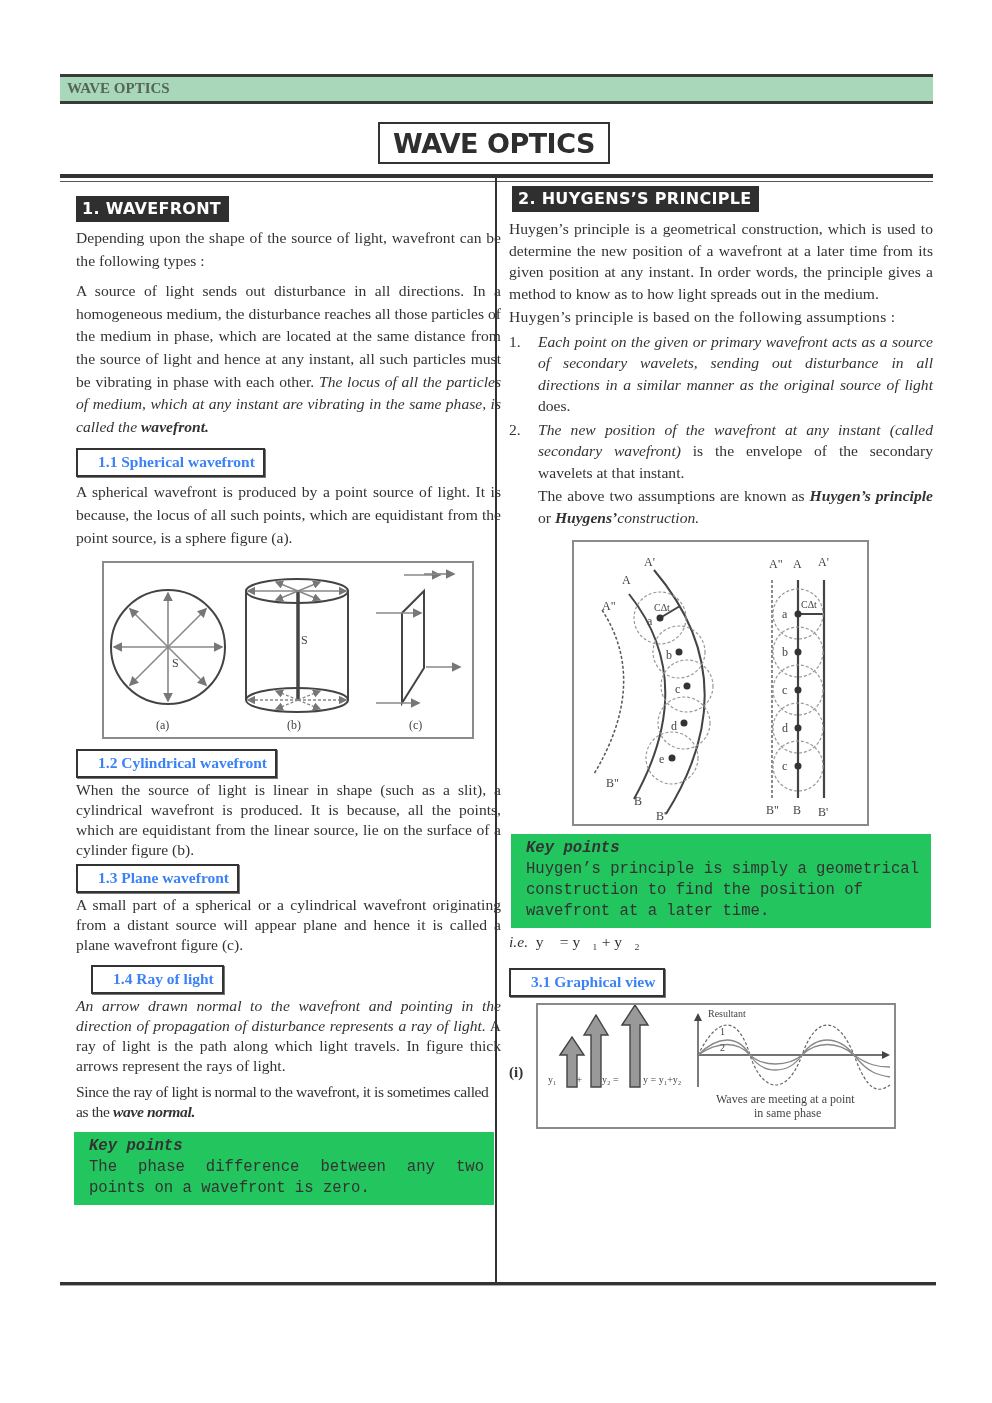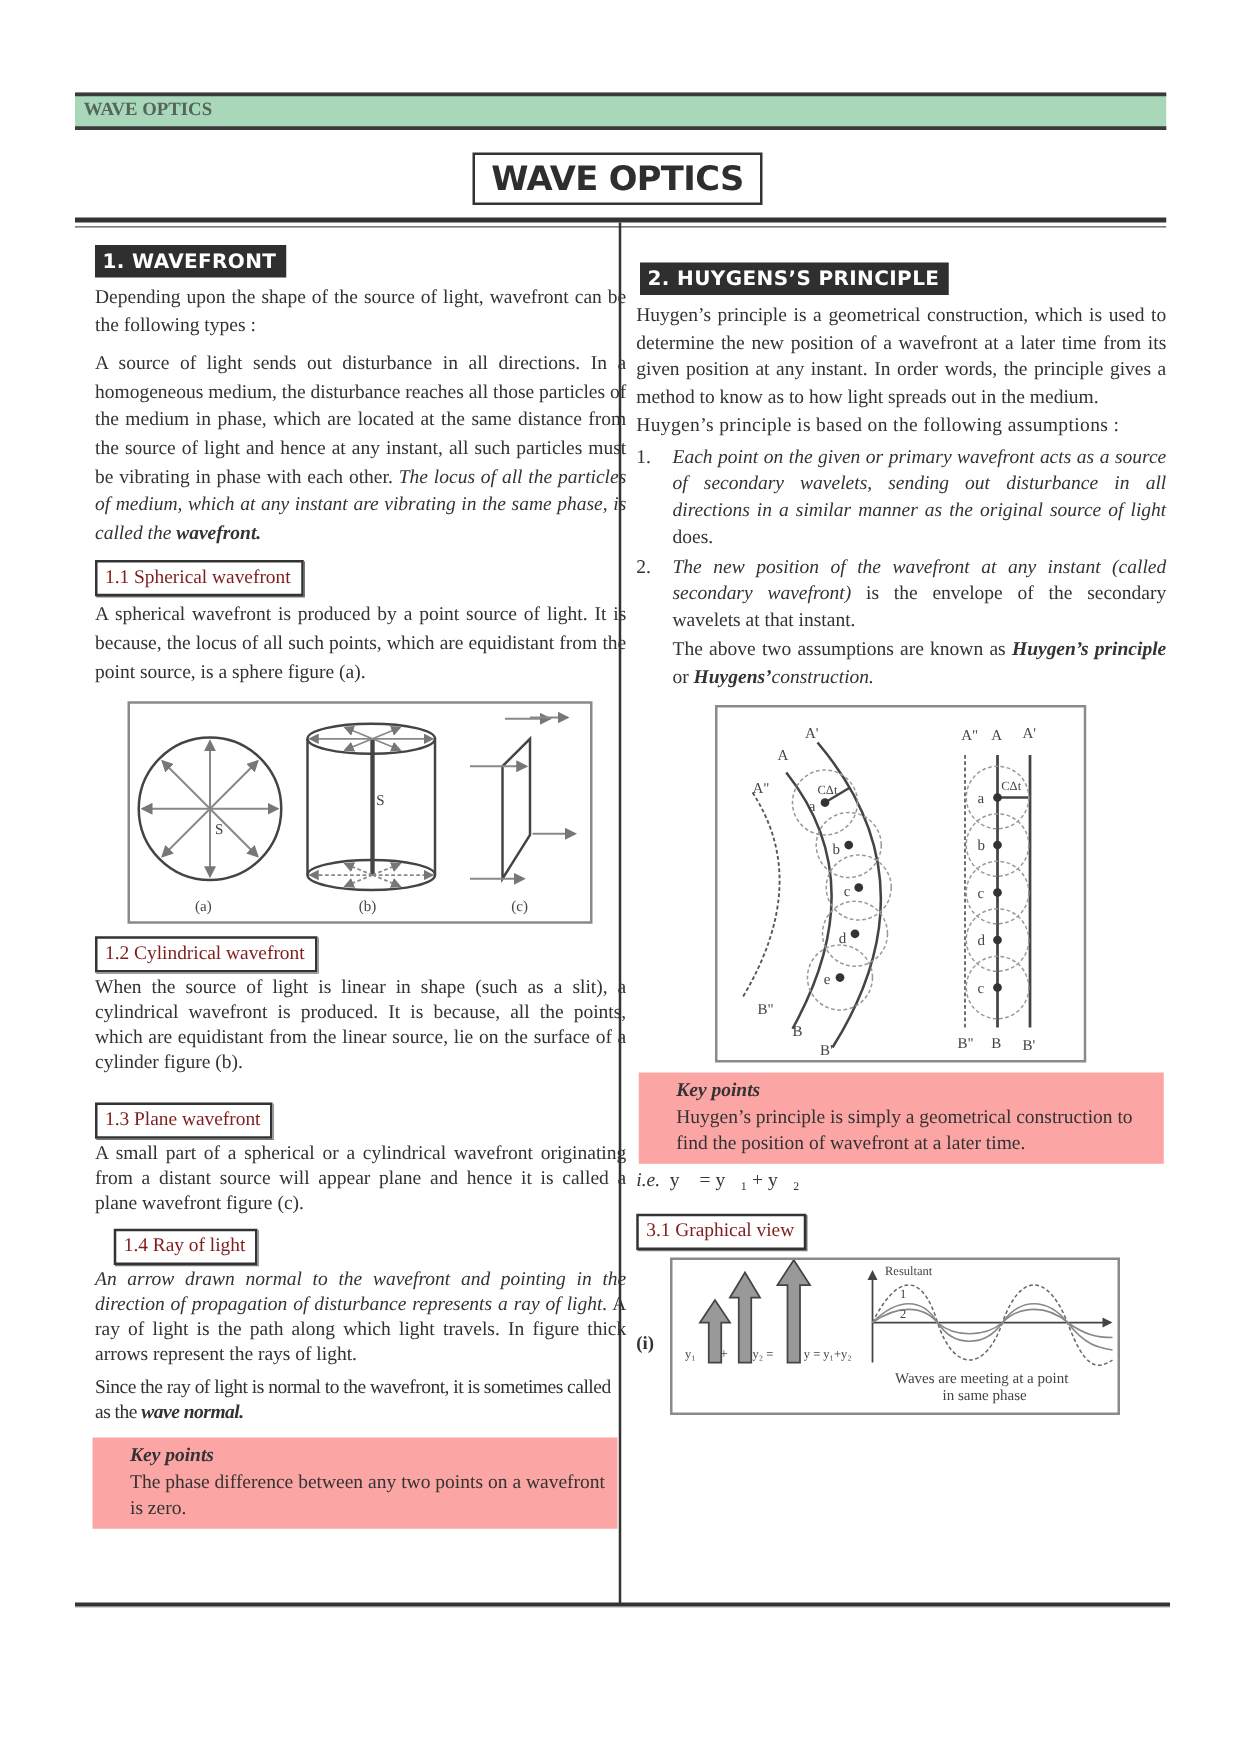--- a/index.html
+++ b/index.html
@@ -21,35 +21,35 @@
   }
   .title-box span { font-family: "DejaVu Sans", sans-serif; font-size: 27px; font-weight: bold; color: #2e2e2e; letter-spacing: -0.5px; }
 
   .top-rule { position: absolute; left: 60px; top: 174px; width: 873px; height: 4px; background: #333; }
   .top-rule2 { position: absolute; left: 60px; top: 181px; width: 873px; height: 1px; background: #555; }
   .col-divider { position: absolute; left: 495px; top: 178px; width: 2px; height: 1106px; background: #333; }
   .bottom-rule { position: absolute; left: 60px; top: 1282px; width: 876px; height: 3px; background: #333; box-shadow: 0 1px 0 #aaa; }
 
   .col { position: absolute; font-size: 15.6px; line-height: 22.6px; }
   .col-left { left: 76px; top: 196px; width: 425px; }
-  .col-right { left: 509px; top: 210px; width: 424px; }
+  .col-right { left: 509px; top: 186px; width: 424px; }
 
   .sec-head {
     display: inline-block; background: #2f2f2f; color: #fff; font-family: "DejaVu Sans", sans-serif;
     font-weight: bold; font-size: 16px; padding: 3px 8px 3px 6px; letter-spacing: 0.3px; line-height: 20px;
   }
   .sub-head {
-    display: inline-block; border: 2px solid #333; font-weight: normal; font-size: 15.5px; padding: 2px 8px 3px 6px;
-    line-height: 20px; color: #7f1d1d; box-shadow: 1px 1px 0 #777;
+    display: inline-block; border: 2px solid #333; font-weight: bold; font-size: 15.5px; padding: 2px 8px 3px 20px;
+    line-height: 20px; color: #3b82f6; box-shadow: 1px 1px 0 #777;
   }
   p.just { text-align: justify; }
   .it { font-style: italic; }
   .bi { font-style: italic; font-weight: bold; }
 
-  .key-box { background: #fca5a5; padding: 4px 10px 6px 30px; font-size: 15.6px; line-height: 21px; }
+  .key-box { background: #22c55e; padding: 4px 10px 6px 15px; font-size: 15.6px; line-height: 21px; font-family: Liberation Mono, monospace; }
   .key-box .kp-title { font-style: italic; font-weight: bold; }
 
   .figure-box { border: 2px solid #8a8a8a; background: #fff; position: relative; }
 
   ol.assump { list-style: none; }
   ol.assump li { position: relative; padding-left: 29px; }
   ol.assump li .num { position: absolute; left: 0; top: 0; font-style: normal; }
 </style>
 </head>
 <body>
@@ -133,21 +133,21 @@
       </g>
       <text x="52" y="166" font-size="12" fill="#444" font-family="Liberation Serif, serif">(a)</text>
       <text x="183" y="166" font-size="12" fill="#444" font-family="Liberation Serif, serif">(b)</text>
       <text x="305" y="166" font-size="12" fill="#444" font-family="Liberation Serif, serif">(c)</text>
     </svg>
   </div>
 
   <div class="sub-head" style="margin-top:10px;">1.2  Cylindrical wavefront</div>
   <p class="just" style="margin-top:2px; line-height:20px;">When the source of light is linear in shape (such as a slit), a cylindrical wavefront is produced. It is because, all the points, which are equidistant from the linear source, lie on the surface of a cylinder figure (b).</p>
 
-  <div class="sub-head" style="margin-top:22px;text-align:center;">1.3  Plane wavefront</div>
+  <div class="sub-head" style="margin-top:4px;text-align:center;">1.3  Plane wavefront</div>
   <p class="just" style="margin-top:2px; line-height:20px;">A small part of a spherical or a cylindrical wavefront originating from a distant source will appear plane and hence it is called a plane wavefront figure (c).</p>
 
   <div class="sub-head" style="margin-top:10px;margin-left:15px;">1.4  Ray of light</div>
   <p class="just" style="margin-top:2px; line-height:20px;">
     <span class="it">An arrow drawn normal to the wavefront and pointing in the direction of propagation of disturbance represents a ray of light.</span><span> A ray of light is the path along which light travels. In figure thick arrows represent the rays of light.</span>
   </p>
   <p style="margin-top:6px; line-height:20px; letter-spacing:-0.4px;">
     <span>Since the ray of light is normal to the wavefront, it is sometimes called as the </span><span class="bi">wave normal.</span>
   </p>
 

